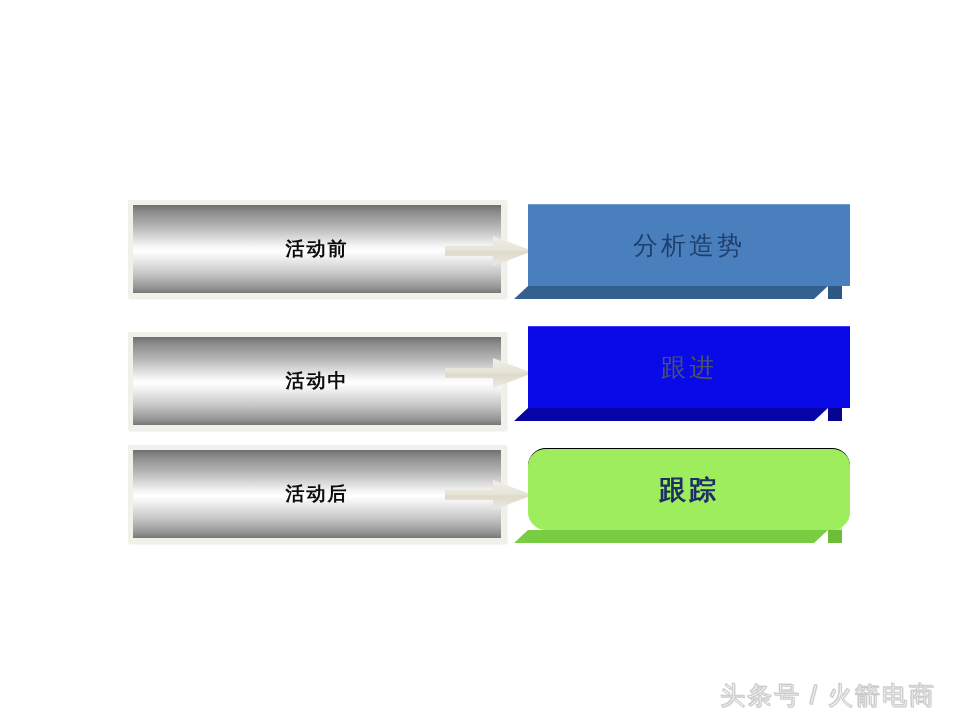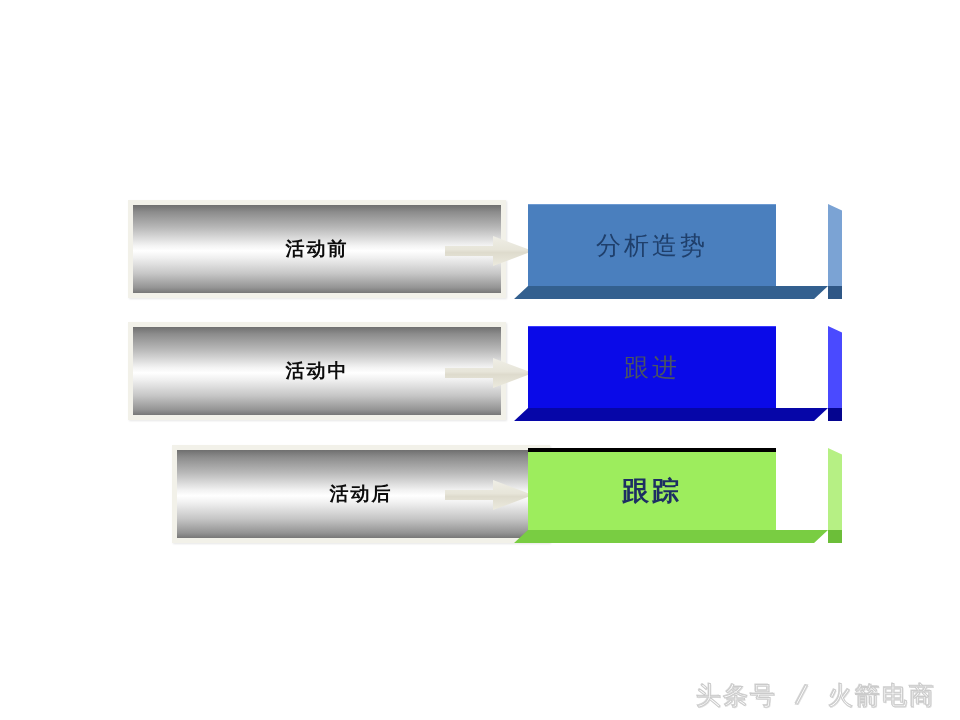--- a/index.html
+++ b/index.html
@@ -76,21 +76,21 @@
   
   .box3d {
     position: absolute;
     width: 320px;
     height: 90px;
   }
   .box3d .face {
     position: absolute;
     left: 0;
     top: 0;
-    width: 248px;
+    width: 322px;
     height: 82px;
     display: flex;
     align-items: center;
     justify-content: center;
     box-sizing: border-box;
   }
   .box3d .side {
     position: absolute;
     left: 300px;
     top: 0;
@@ -128,40 +128,40 @@
   .b1 .lbl    { color: #1f3f6b; font-size: 25px; letter-spacing: 3px; }
 
   
   .b2 .face   { background: #0a0ae8; border-top: 1px solid #3a3aff; }
   .b2 .side   { background: #4a4aff; }
   .b2 .bottom { background: #0606a8; }
   .b2 .corner { background: #05058f; }
   .b2 .lbl    { color: #4b5560; font-size: 25px; letter-spacing: 3px; }
 
   
-  .b3 .face   { background: #9ded5d; border-top: 4px solid #000000; }
+  .b3 .face   { background: #9ded5d; border-top: 1px solid #000000; border-radius: 18px; }
   .b3 .side   { background: #b6f084; }
   .b3 .bottom { background: #79cd42; }
   .b3 .corner { background: #6cbe39; }
   .b3 .lbl    { color: #1d2e63; font-size: 27px; font-weight: bold; letter-spacing: 3px; }
 
   
   .arrow {
     position: absolute;
     width: 88px;
     height: 34px;
   }
   .arrow svg { display: block; }
 
   
   .watermark {
     position: absolute;
     right: 24px;
     bottom: 8px;
-    font-family: Liberation Mono, monospace;
+    font-family: Liberation Sans, sans-serif;
     font-size: 25px;
     letter-spacing: 2px;
     color: #ffffff;
     -webkit-text-stroke: 1px #c9c9c9;
     text-shadow: 1px 1px 0 #e2e2e2, -1px -1px 0 #d3d3d3;
     white-space: nowrap;
     opacity: 0.95;
   }
 </style>
 </head>
@@ -192,21 +192,21 @@
 
   <div class="box3d b1" style="left:528px; top:204px;">
     <div class="bottom"></div>
     <div class="side"></div>
     <div class="corner"></div>
     <div class="face">
       <span class="lbl">分析造势</span>
     </div>
   </div>
 
-  <div class="metal-box" style="left:128px; top:322px;">
+  <div class="metal-box" style="left:128px; top:332px;">
     <div class="metal-inner">
       <span class="metal-label">活动中</span>
     </div>
   </div>
 
   <div class="arrow" style="left:445px; top:356px;">
     <svg width="88" height="34" viewBox="0 0 88 34">
       <defs>
         <linearGradient id="ag2" x1="0" y1="0" x2="0" y2="1">
           <stop offset="0%" stop-color="#efeee6"></stop>
@@ -221,21 +221,21 @@
 
   <div class="box3d b2" style="left:528px; top:326px;padding-left:20px;">
     <div class="bottom"></div>
     <div class="side"></div>
     <div class="corner"></div>
     <div class="face">
       <span class="lbl">跟进</span>
     </div>
   </div>
 
-  <div class="metal-box" style="left:128px; top:445px;margin-left:44px;">
+  <div class="metal-box" style="left:128px; top:445px;">
     <div class="metal-inner">
       <span class="metal-label">活动后</span>
     </div>
   </div>
 
   <div class="arrow" style="left:445px; top:478px;">
     <svg width="88" height="34" viewBox="0 0 88 34">
       <defs>
         <linearGradient id="ag3" x1="0" y1="0" x2="0" y2="1">
           <stop offset="0%" stop-color="#efeee6"></stop>

